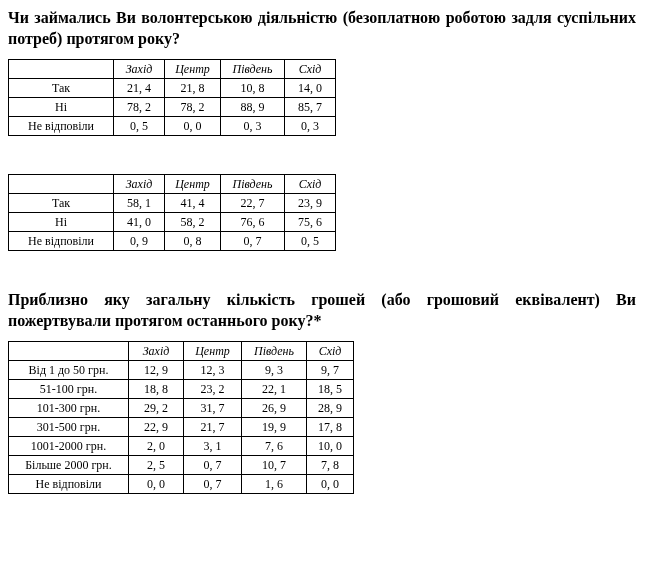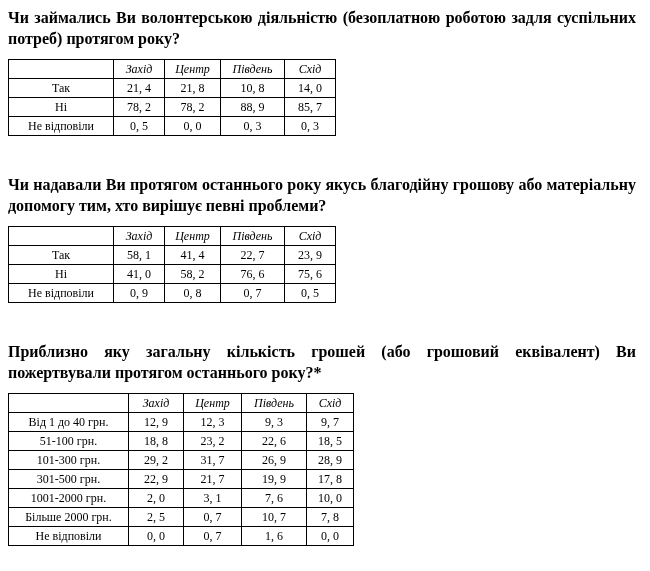--- a/index.html
+++ b/index.html
@@ -106,21 +106,20 @@
             <td>0, 5</td>
             <td>0, 0</td>
             <td>0, 3</td>
             <td>0, 3</td>
           </tr>
         </tbody>
     </table>
   </section>
 
   <section class="qa">
-    <p class="question">Чи надавали Ви протягом останнього року якусь благодійну грошову або матеріальну допомогу тим, хто вирішує певні проблеми?</p>
     <table class="data-table" data-table="1">
       <colgroup>
           <col class="c0">
           <col class="c1">
           <col class="c2">
           <col class="c3">
           <col class="c4">
         </colgroup>
       <thead>
           <tr>
@@ -171,31 +170,31 @@
           <tr>
             <th></th>
             <th>Захід</th>
             <th>Центр</th>
             <th>Південь</th>
             <th>Схід</th>
           </tr>
         </thead>
       <tbody>
           <tr>
-            <td class="rowlabel">Від 1 до 40 грн.</td>
+            <td class="rowlabel">Від 1 до 50 грн.</td>
             <td>12, 9</td>
             <td>12, 3</td>
             <td>9, 3</td>
             <td>9, 7</td>
           </tr>
           <tr>
             <td class="rowlabel">51-100 грн.</td>
             <td>18, 8</td>
             <td>23, 2</td>
-            <td>22, 6</td>
+            <td>22, 1</td>
             <td>18, 5</td>
           </tr>
           <tr>
             <td class="rowlabel">101-300 грн.</td>
             <td>29, 2</td>
             <td>31, 7</td>
             <td>26, 9</td>
             <td>28, 9</td>
           </tr>
           <tr>

